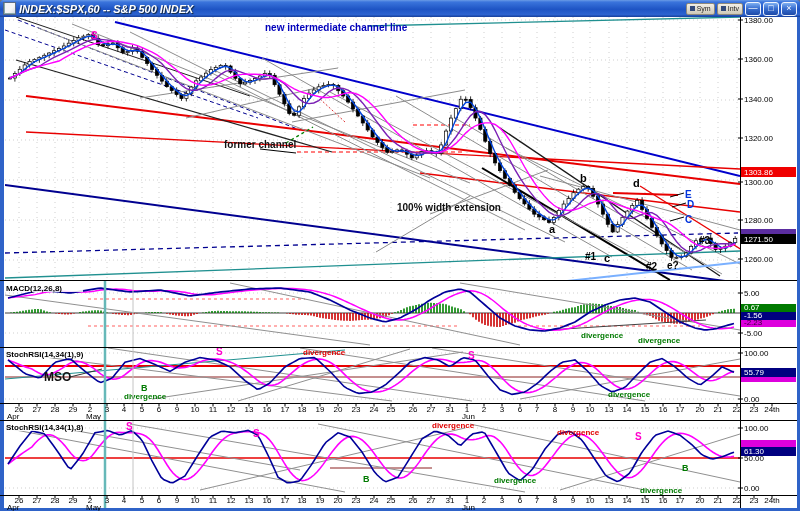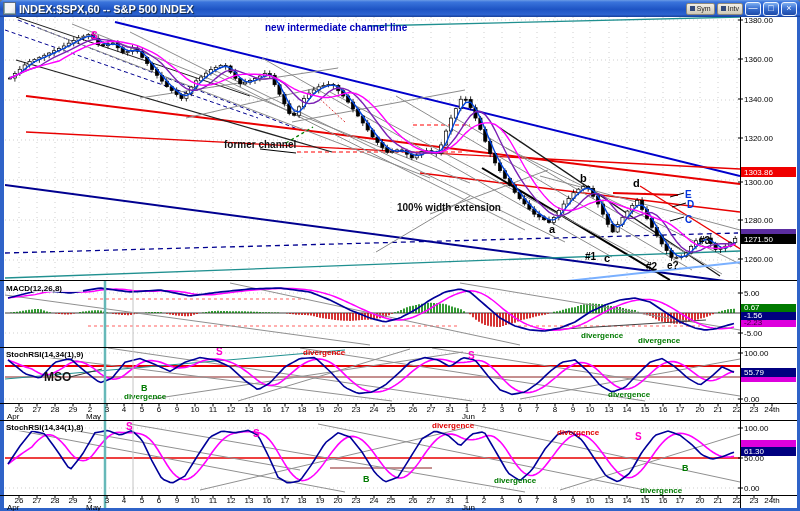--- a/index.html
+++ b/index.html
@@ -2,21 +2,21 @@
 <html><head>
 <meta charset="utf-8">
 <style>
   html,body{margin:0;padding:0;background:#777;}
   .window{position:relative;width:800px;height:511px;background:#2f63c8;font-family:"Liberation Sans",sans-serif;overflow:hidden;border-radius:4px 4px 0 0;}
   .titlebar{position:absolute;left:0;top:0;width:800px;height:17px;
     background:linear-gradient(180deg,#6a9be6 0%,#3a74dc 12%,#1e54c4 55%,#2c63d0 85%,#163f9a 100%);
     display:flex;align-items:center;gap:3px;padding:0 3px;box-sizing:border-box;}
   .app-icon{width:11px;height:11px;background:linear-gradient(135deg,#f5f5f5 60%,#cfd6e2);border:1px solid #5a6b85;flex:0 0 auto;
     box-shadow:inset 1px -1px 0 #8aa;}
-  .title-text{color:#fff;font-size:11px;font-weight:bold;white-space:nowrap;text-shadow:1px 1px 1px #123;flex:1 1 auto;overflow:hidden;}
+  .title-text{color:#fff;font-size:11px;font-weight:bold;white-space:nowrap;text-shadow:1px 1px 1px #123;flex:1 1 auto;overflow:hidden;font-style:italic;}
   .tb-right{display:flex;align-items:center;gap:2px;flex:0 0 auto;}
   .mini-btn{display:flex;align-items:center;gap:2px;height:12px;padding:0 3px;font-family:"Liberation Sans",sans-serif;
     font-size:7px;color:#222;background:linear-gradient(180deg,#f2efe6,#cdc8b8);border:1px solid #8d897c;border-radius:2px;cursor:pointer;}
   .mini-ico{width:5px;height:5px;background:#334a7a;display:inline-block;}
   .win-btn{width:16px;height:14px;border:1px solid #eef4ff;border-radius:3px;color:#fff;font-size:9px;line-height:11px;text-align:center;
     background:linear-gradient(180deg,#7fb0f2,#3a6fd0 45%,#1d4aa8);cursor:pointer;padding:0;font-family:"Liberation Sans",sans-serif;}
   .win-btn.close{background:linear-gradient(180deg,#7fb0f2,#3a6fd0 45%,#1d4aa8);}
   svg text{font-family:"Liberation Sans",sans-serif;}
 </style>
 </head>

